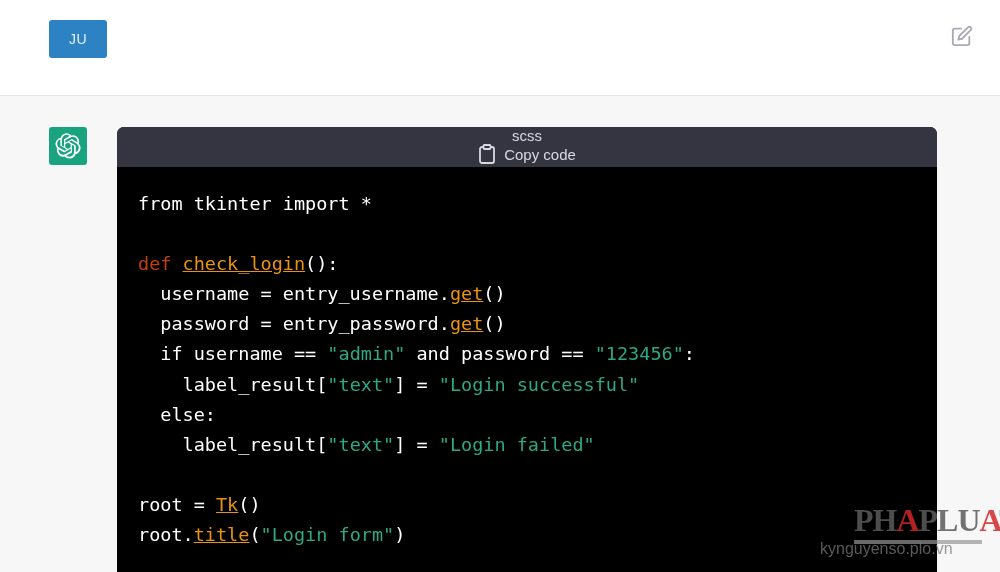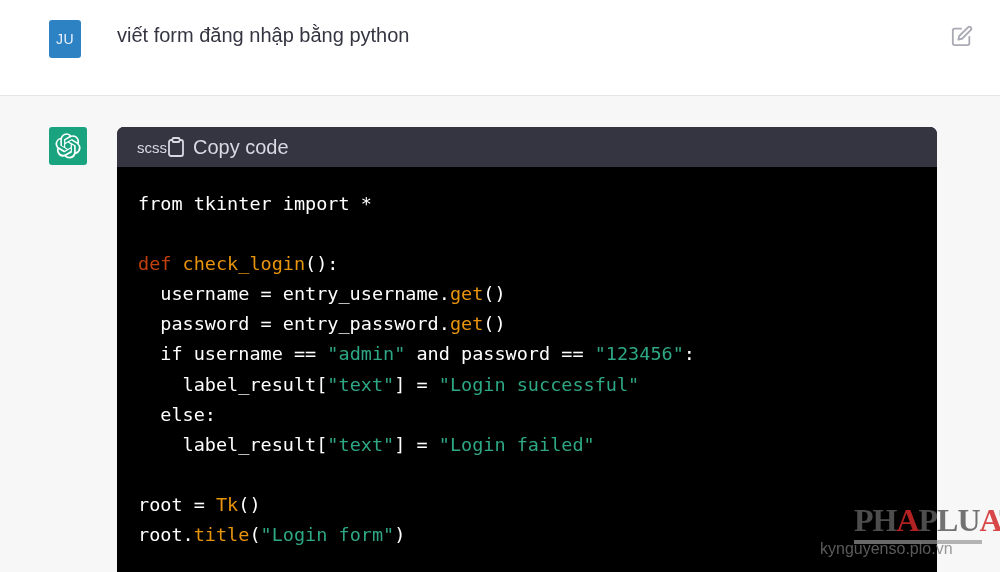--- a/index.html
+++ b/index.html
@@ -1,46 +1,45 @@
 <!DOCTYPE html>
 <html><head>
   <meta charset="utf-8">
   <style>
     * { box-sizing: border-box; margin: 0; padding: 0; }
     html, body { width: 1000px; height: 572px; overflow: hidden; }
     body { font-family: "Liberation Sans", "DejaVu Sans", sans-serif; background: #f7f7f8; position: relative; }
     .user-row { position: absolute; left: 0; top: 0; width: 1000px; height: 96px; background: #ffffff; border-bottom: 1px solid #e5e5e8; }
-    .avatar-user { position: absolute; left: 49px; top: 20px; width: 32px; height: 38px; background: #2d82c4; border-radius: 3px; color: #e8f1fa; font-size: 14px; display: flex; align-items: center; justify-content: center; letter-spacing: 0.5px; }
+    .avatar-user { position: absolute; left: 49px; top: 20px; width: 58px; height: 38px; background: #2d82c4; border-radius: 3px; color: #e8f1fa; font-size: 14px; display: flex; align-items: center; justify-content: center; letter-spacing: 0.5px; }
     .user-msg { position: absolute; left: 117px; top: 24px; font-size: 20px; color: #343541; }
     .edit-icon { position: absolute; left: 951px; top: 25px; width: 22px; height: 22px; cursor: pointer; }
     .bot-row { position: absolute; left: 0; top: 97px; width: 1000px; height: 475px; background: #f7f7f8; }
     .avatar-bot { position: absolute; left: 49px; top: 30px; width: 38px; height: 38px; background: #19a37f; border-radius: 3px; display: flex; align-items: center; justify-content: center; }
     .code-block { position: absolute; left: 117px; top: 30px; width: 820px; height: 460px; border-radius: 7px 7px 0 0; overflow: hidden; background: #000; }
-    .code-header { height: 40px; background: #343541; display: flex; align-items: center; padding: 0 20px; color: #d9d9e3; font-size: 15px; }
-    .copy-btn { display: flex; align-items: center; gap: 8px; cursor: pointer; color: #d9d9e3; font-size: 20px; }
+    .code-header { height: 40px; background: #343541; display: flex; align-items: center; padding: 0 20px; color: #d9d9e3; font-size: 15px; flex-direction: column; }
+    .copy-btn { display: flex; align-items: center; gap: 8px; cursor: pointer; color: #d9d9e3; font-size: 15px; }
     .code-body { padding: 22px 21px; font-family: "DejaVu Sans Mono", "Liberation Mono", monospace; font-size: 18.5px; line-height: 30.1px; color: #ffffff; white-space: pre; }
     .code-line { height: 30.1px; display: block; }
     .t-kw { color: #c2410c; }
-    .t-fn { color: #e9950c; }
+    .t-fn { color: #e9950c; text-decoration: underline; }
     .t-str { color: #2ea784; }
     .t-txt { color: #ffffff; margin-top: 40px; }
     .watermark { position: absolute; left: 818px; top: 500px; width: 180px; height: 72px; }
     .wm-logo { position: absolute; left: 36px; top: 2px; font-family: "Liberation Serif", serif; font-size: 32px; color: rgba(90,90,90,0.85); letter-spacing: -1px; font-weight: bold; }
     .wm-logo .red { color: rgba(210,40,40,0.85); }
     .wm-bar { position: absolute; left: 36px; top: 40px; width: 128px; height: 4px; background: rgba(150,150,150,0.7); }
     .wm-url { position: absolute; left: 2px; top: 40px; font-size: 16px; color: rgba(120,120,120,0.75); }
   </style>
 </head>
 <body>
 
 <div class="user-row">
   <div class="avatar-user">
     <span>JU</span>
   </div>
-  <div class="user-msg">viết form đăng nhập bằng python</div>
   <svg class="edit-icon" viewBox="0 0 24 24" fill="none" stroke="#aaaab4" stroke-width="2" stroke-linecap="round" stroke-linejoin="round">
     <path d="M11 4H4a2 2 0 0 0-2 2v14a2 2 0 0 0 2 2h14a2 2 0 0 0 2-2v-7"></path>
     <path d="M18.5 2.5a2.121 2.121 0 0 1 3 3L12 15l-4 1 1-4 9.5-9.5z"></path>
   </svg>
 </div>
 
 <div class="bot-row">
   <div class="avatar-bot">
     <svg width="26" height="26" viewBox="0 0 41 41" fill="none">
       <path d="M37.5 16.8a9.9 9.9 0 0 0-.9-8.2 10 10 0 0 0-10.8-4.8A10 10 0 0 0 8.9 7.4a9.9 9.9 0 0 0-6.6 4.8 10 10 0 0 0 1.2 11.8 9.9 9.9 0 0 0 .9 8.2 10 10 0 0 0 10.8 4.8 9.9 9.9 0 0 0 7.5 3.3 10 10 0 0 0 9.5-6.9 9.9 9.9 0 0 0 6.6-4.8 10 10 0 0 0-1.3-11.8zM22.7 37.4a7.4 7.4 0 0 1-4.8-1.7l.2-.1 7.9-4.6a1.3 1.3 0 0 0 .7-1.1V18.7l3.4 1.9v9.3a7.4 7.4 0 0 1-7.4 7.5zM6.6 30.5a7.4 7.4 0 0 1-.9-5l.2.1 7.9 4.6a1.3 1.3 0 0 0 1.3 0l9.7-5.6v3.9l-8 4.6a7.4 7.4 0 0 1-10.2-2.6zM4.5 13.1a7.4 7.4 0 0 1 3.9-3.3v9.4a1.3 1.3 0 0 0 .6 1.1l9.6 5.6-3.3 1.9-8-4.6a7.4 7.4 0 0 1-2.8-10.1zm27.6 6.4l-9.7-5.6 3.4-1.9 8 4.6a7.4 7.4 0 0 1-1.1 13.4v-9.4a1.3 1.3 0 0 0-.6-1.1zm3.3-5l-.2-.1-7.9-4.6a1.3 1.3 0 0 0-1.3 0l-9.7 5.6v-3.9l8-4.6a7.4 7.4 0 0 1 11 7.6zM14.3 21.5l-3.4-1.9v-9.3a7.4 7.4 0 0 1 12.2-5.7l-.2.1-7.9 4.6a1.3 1.3 0 0 0-.7 1.1zm1.8-3.9l4.3-2.5 4.3 2.5v5l-4.3 2.5-4.3-2.5z" fill="#ffffff"></path>

